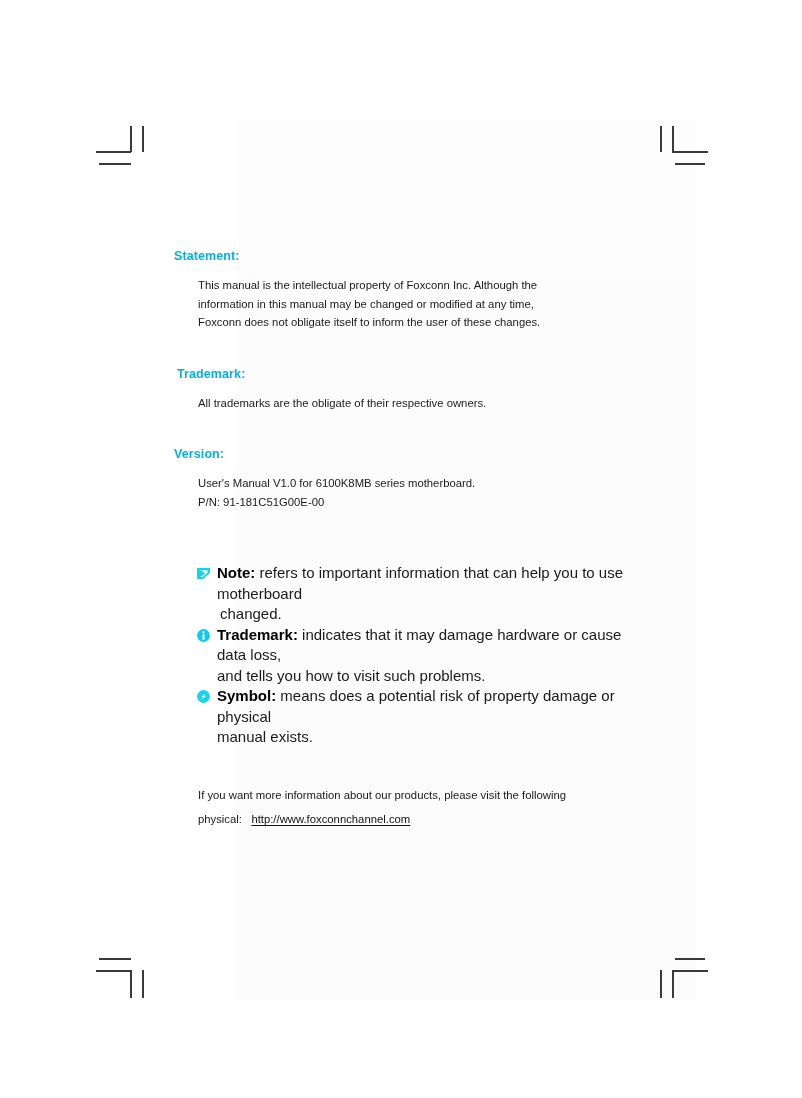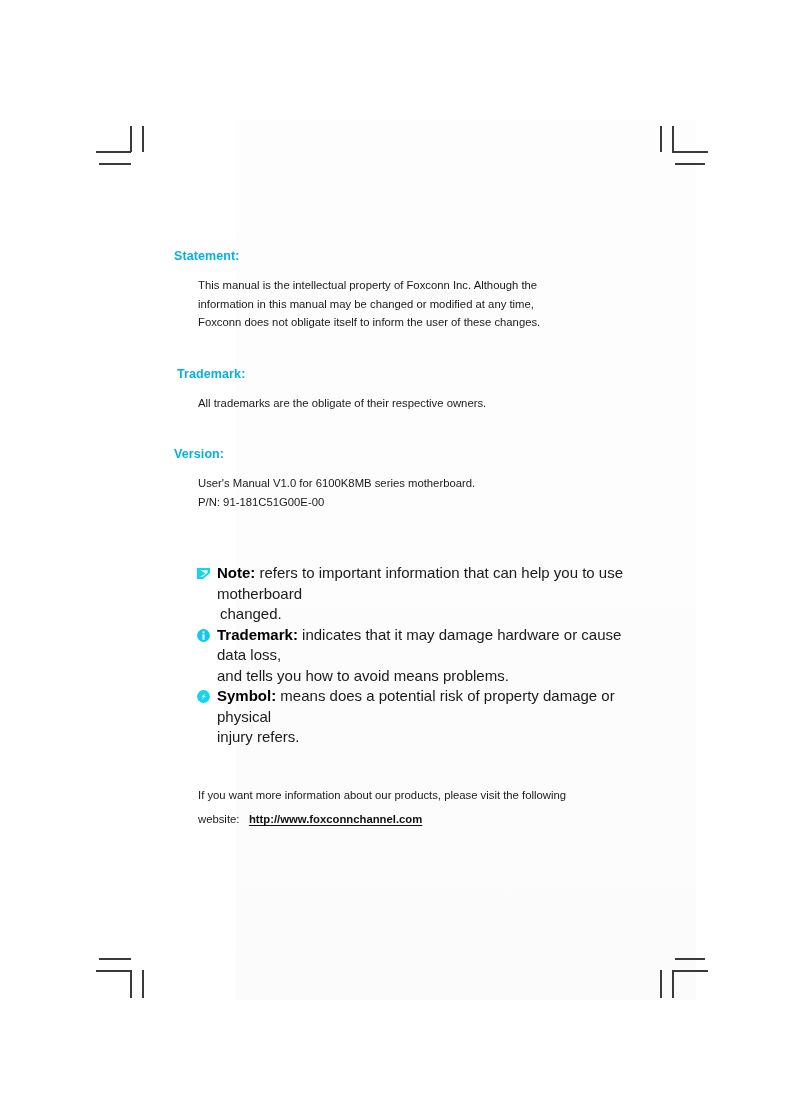--- a/index.html
+++ b/index.html
@@ -115,21 +115,20 @@
     height: 15px;
     line-height: 0;
   }
   .sym-indent { padding-left: 3px; }
 
   
   .link {
     color: #111;
     text-decoration: underline;
     text-underline-offset: 1.5px;
-    font-weight: bold;
   }
   .url-line { margin-top: 6px; }
 </style>
 </head>
 <body>
 
 <div class="page">
 
   <div class="paper-panel"></div>
 
@@ -213,46 +212,46 @@
         <div class="symbol-item">
           <span class="symbol-icon">
             <svg width="15" height="15" viewBox="0 0 15 15">
               <circle cx="7.5" cy="7.5" r="6.4" fill="#12c8ef"></circle>
               <circle cx="7.5" cy="4.3" r="1.1" fill="#ffffff"></circle>
               <rect x="6.5" y="6.2" width="2" height="5.6" rx="0.6" fill="#ffffff"></rect>
             </svg>
           </span>
           <span class="term">Trademark:</span>
           <span>indicates that it may damage hardware or cause data loss,</span>
-          <div>and tells you how to avoid means problems.</div>
+          <div>and tells you how to visit such problems.</div>
         </div>
 
         <div class="symbol-item">
           <span class="symbol-icon">
             <svg width="15" height="15" viewBox="0 0 15 15">
               <circle cx="7.5" cy="7.5" r="6.4" fill="#12d6ef"></circle>
               <path d="M9.8 4.2 L5.4 7.8 L7.4 8.1 L5.2 10.8 L9.9 7.1 L7.7 6.8 Z" fill="#ffffff"></path>
             </svg>
           </span>
           <span class="term">Symbol:</span>
           <span>means does a potential risk of property damage or physical</span>
-          <div>injury refers.</div>
+          <div>manual exists.</div>
         </div>
 
       </div>
     </div>
 
     <div class="gap-md"></div>
 
     <div class="section">
       <div class="gap-sm"></div>
       <div class="body-block">
         <div class="body-line">If you want more information about our products, please visit the following</div>
         <div class="url-line">
-          <span>website:</span>
+          <span>physical:</span>
           &nbsp;
           <a class="link" href="#">http://www.foxconnchannel.com</a>
         </div>
       </div>
     </div>
 
   </div>
 </div>
 
 </body></html>

